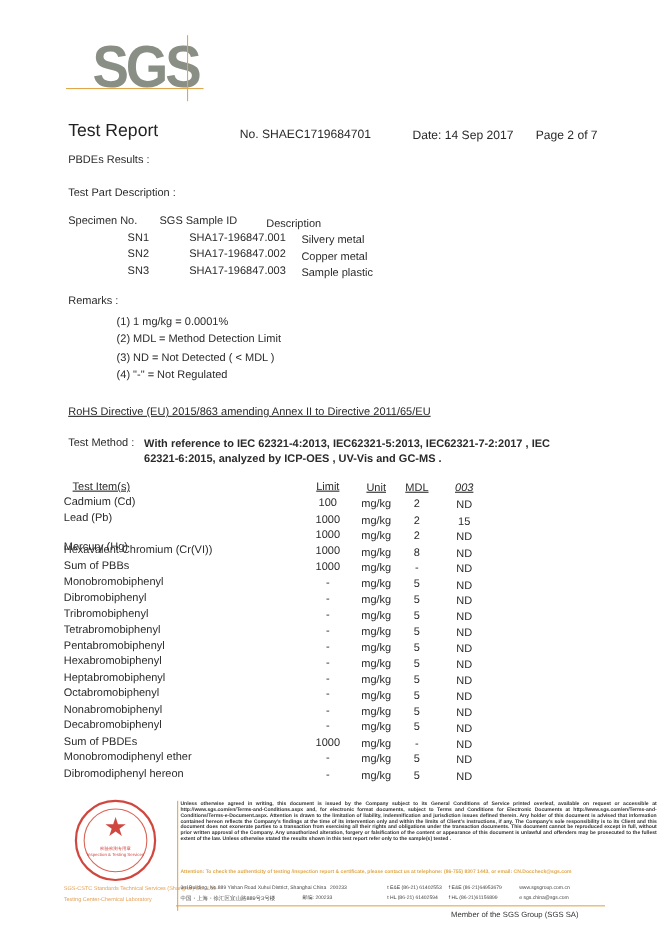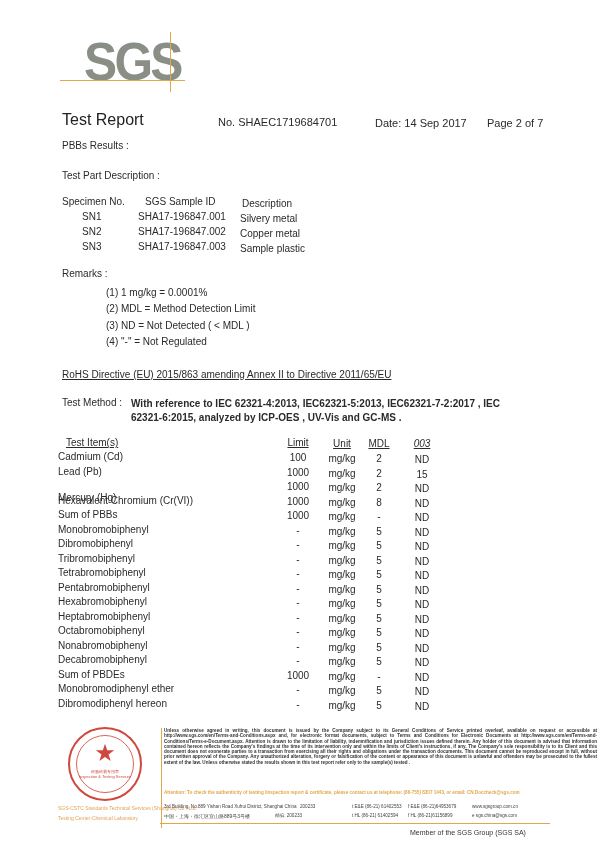--- a/index.html
+++ b/index.html
@@ -15,21 +15,21 @@
   .logo-vline { position: absolute; left: 90px; top: 2px; width: 1px; height: 60px; background: #e0a84c; }
 
   .title { left: 62px; top: 111px; font-size: 16px; color: #222; }
   .report-no { left: 218px; top: 116px; font-size: 11px; }
   .report-date { left: 375px; top: 117px; font-size: 11px; }
   .report-page { left: 487px; top: 117px; font-size: 11px; }
   .results { left: 62px; top: 140px; font-size: 10px; }
   .part-desc { left: 62px; top: 170px; font-size: 10px; }
 
   .spec-head { top: 196px; font-size: 10px; }
-  .spec-row { font-size: 10px; }
+  .spec-row { font-size: 10px; margin-left: 34px; }
 
   .remarks { left: 62px; top: 268px; font-size: 10px; }
   .remark { left: 106px; font-size: 10px; }
 
   .rohs { left: 62px; top: 369px; font-size: 10px; text-decoration: underline; }
   .method-label { left: 62px; top: 397px; font-size: 10px; }
   .method-text { left: 131px; top: 397px; font-size: 10px; width: 400px; line-height: 14px; font-weight: bold; }
 
   .th { top: 437px; font-size: 10px; text-decoration: underline; }
   .th-003 { font-style: italic; }
@@ -64,21 +64,21 @@
   <div class="logo-text">SGS</div>
   <div class="logo-hline"></div>
   <div class="logo-vline"></div>
 </div>
 
 <div class="abs title">Test Report</div>
 <div class="abs report-no">No. SHAEC1719684701</div>
 <div class="abs report-date">Date: 14 Sep 2017</div>
 <div class="abs report-page">Page 2 of 7</div>
 
-<div class="abs results">PBBs Results :</div>
+<div class="abs results">PBDEs Results :</div>
 <div class="abs part-desc">Test Part Description :</div>
 
 <div>
   <div class="abs spec-head" style="left:62px">Specimen No.</div>
   <div class="abs spec-head" style="left:145px">SGS Sample ID</div>
   <div class="abs spec-head" style="left:242px; top:198px">Description</div>
 
   <div class="abs spec-row" style="left:82px; top:211px">SN1</div>
   <div class="abs spec-row" style="left:138px; top:211px">SHA17-196847.001</div>
   <div class="abs spec-row" style="left:240px; top:213px">Silvery metal</div>

